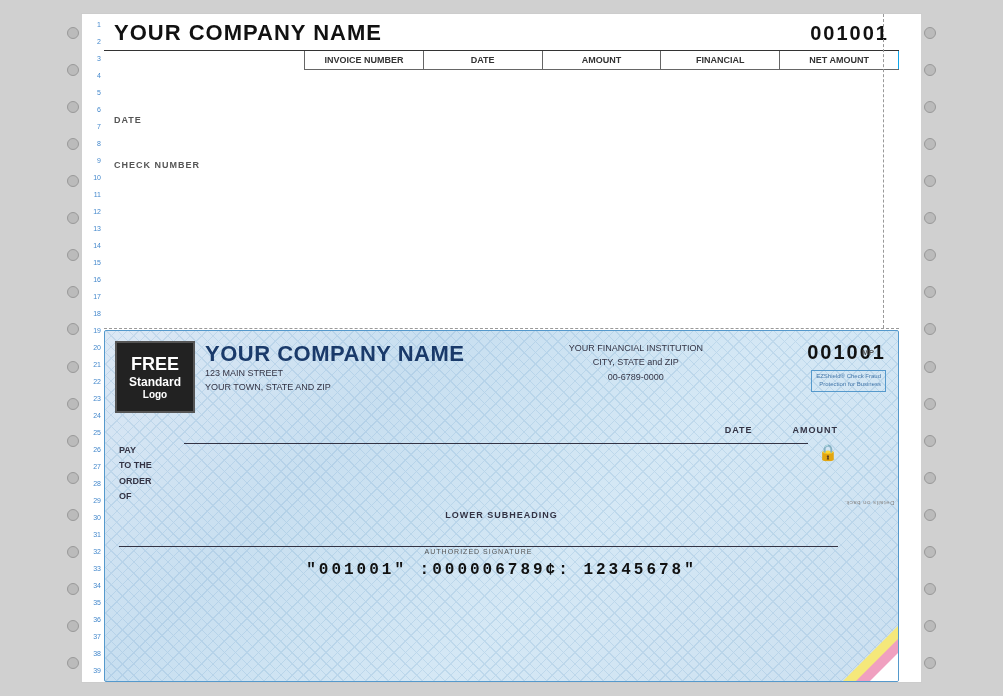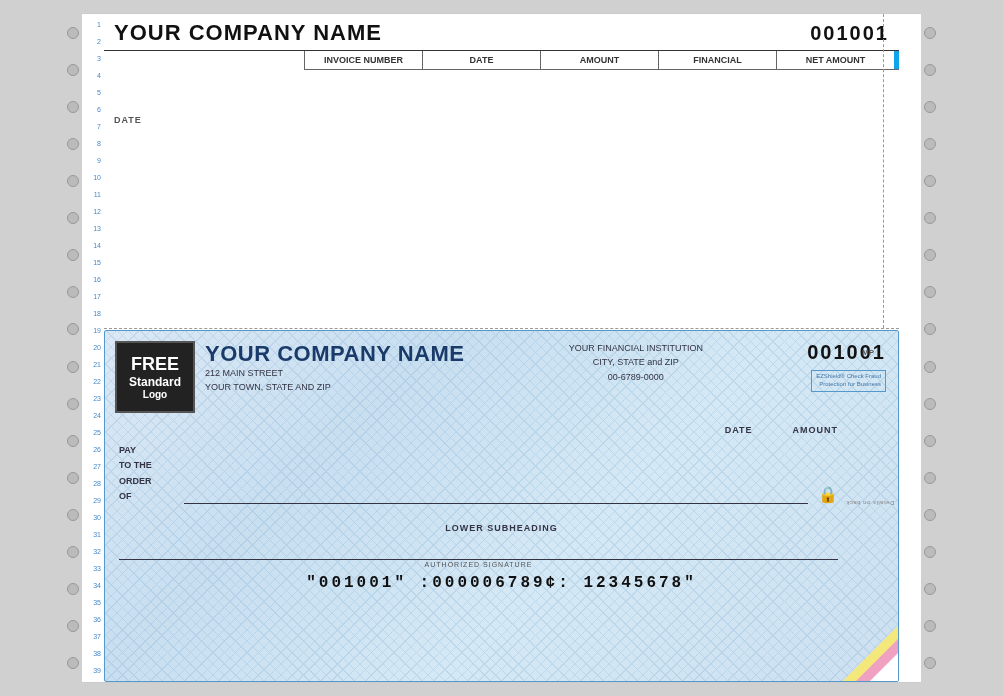--- a/index.html
+++ b/index.html
@@ -125,21 +125,21 @@
     .inv-cell {
       border-left: 1px solid #666;
       text-align: center;
       font-size: 9px;
       font-weight: bold;
       color: #333;
       padding: 4px 2px;
       flex: 1;
     }
     .inv-cell:last-child {
-      border-right: 5px solid #0ea5e9;
+      border-right: 1px solid #0ea5e9;
     }
 
     
     .data-area {
       padding: 10px 10px 0 10px;
     }
     .data-field {
       font-size: 9px;
       color: #555;
       font-weight: bold;
@@ -307,21 +307,21 @@
       color: #334;
       letter-spacing: 1px;
     }
 
     
     .pay-section {
       position: relative;
       padding: 8px 60px 0 14px;
       z-index: 2;
       display: flex;
-      align-items: flex-end;
+      align-items: flex-start;
       gap: 10px;
     }
     .pay-label {
       font-size: 9px;
       color: #334;
       font-weight: bold;
       line-height: 1.7;
       min-width: 55px;
     }
     .pay-line {
@@ -334,21 +334,20 @@
       color: #334;
     }
 
     
     .lower-subheading-row {
       position: relative;
       display: flex;
       justify-content: center;
       padding-top: 6px;
       z-index: 2;
-      margin-top: 13px;
     }
     .lower-subheading {
       font-size: 9px;
       font-weight: bold;
       color: #334;
       letter-spacing: 1px;
     }
 
     
     .signature-section {
@@ -537,20 +536,21 @@
       <div class="invoice-table-row">
         <div class="inv-cell">INVOICE NUMBER</div>
         <div class="inv-cell">DATE</div>
         <div class="inv-cell">AMOUNT</div>
         <div class="inv-cell">FINANCIAL</div>
         <div class="inv-cell">NET AMOUNT</div>
       </div>
 
       <div class="data-area">
         <div class="data-field date-field">DATE</div>
+        <div class="data-field check-field">CHECK NUMBER</div>
       </div>
 
       <div class="dashed-right"></div>
     </div>
 
     <div class="check-section">
       <div class="check-bg-pattern"></div>
 
       <div class="mp-marker">MP</div>
 
@@ -560,21 +560,21 @@
 
       <div class="check-header">
         <div class="check-left">
           <div class="logo-box">
             <span class="logo-free">FREE</span>
             <span class="logo-standard">Standard</span>
             <span class="logo-logo">Logo</span>
           </div>
           <div class="company-info">
             <span class="company-name-check">YOUR COMPANY NAME</span>
-            <span class="company-addr">212 MAIN STREET</span>
+            <span class="company-addr">123 MAIN STREET</span>
             <span class="company-addr">YOUR TOWN, STATE AND ZIP</span>
           </div>
         </div>
         <div class="check-middle">
           <div>YOUR FINANCIAL INSTITUTION</div>
           <div>CITY, STATE and ZIP</div>
           <div>00-6789-0000</div>
         </div>
         <div class="check-right-top">
           <span class="check-number-check">001001</span>

